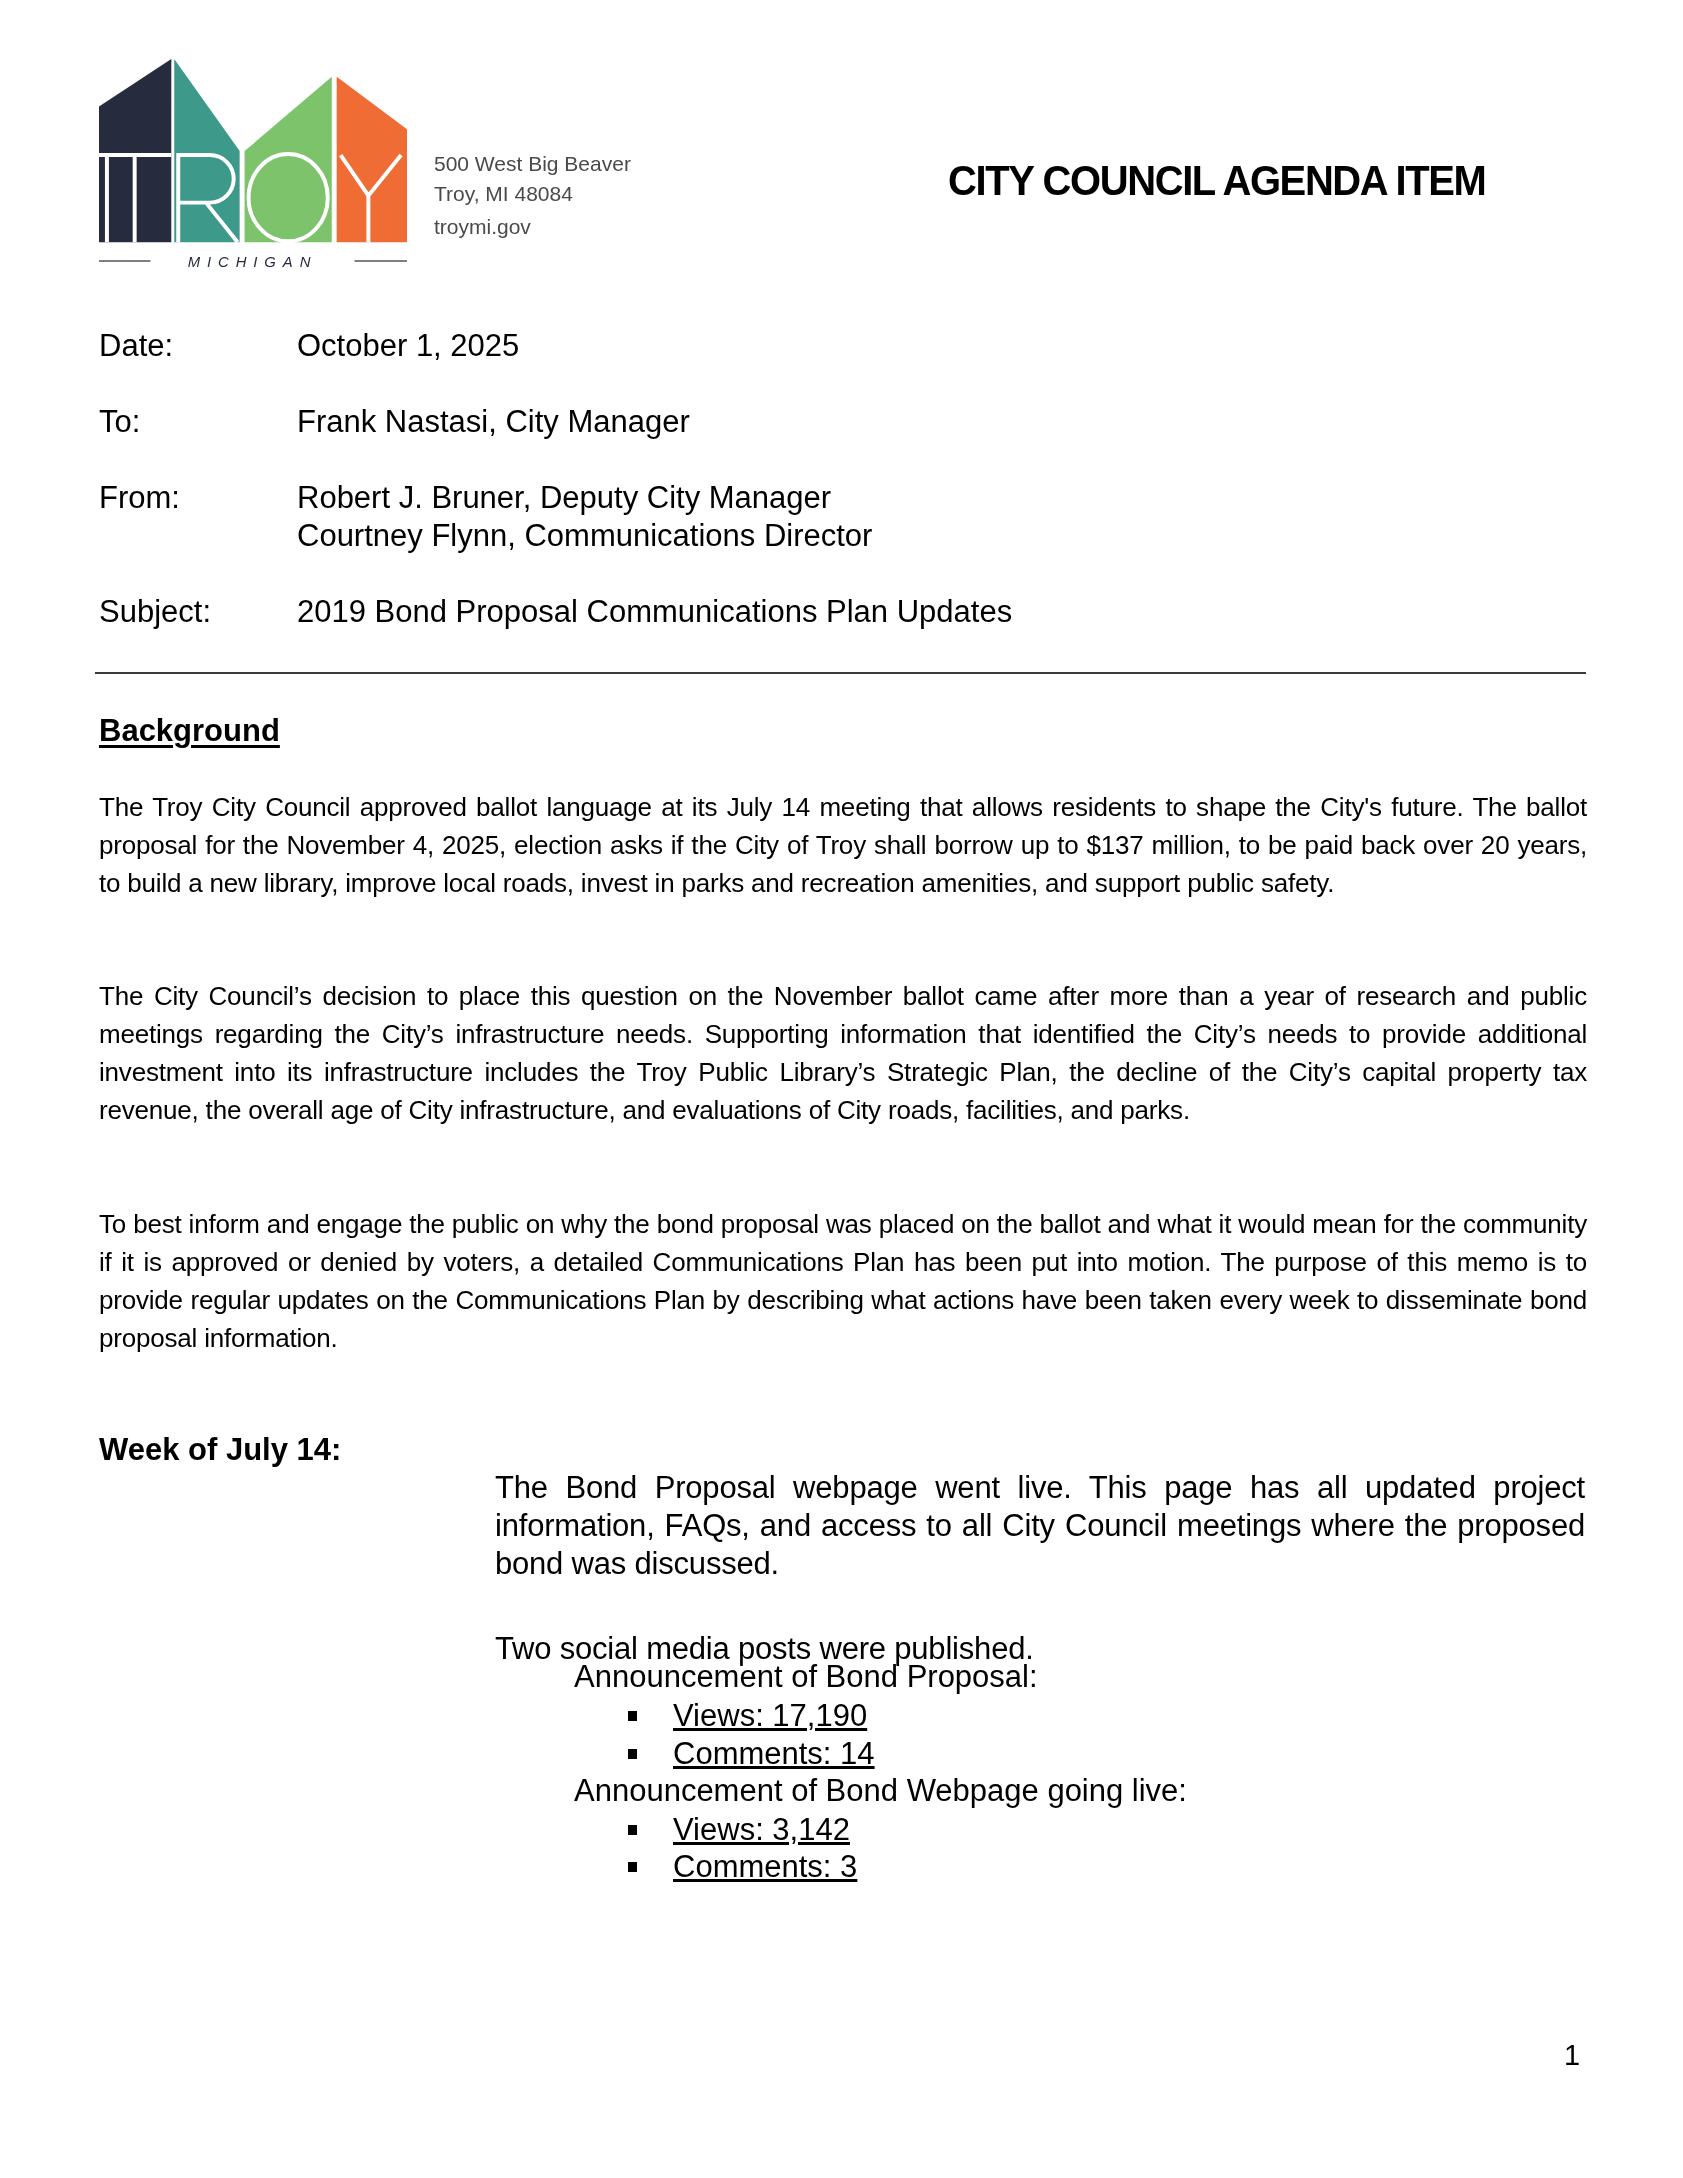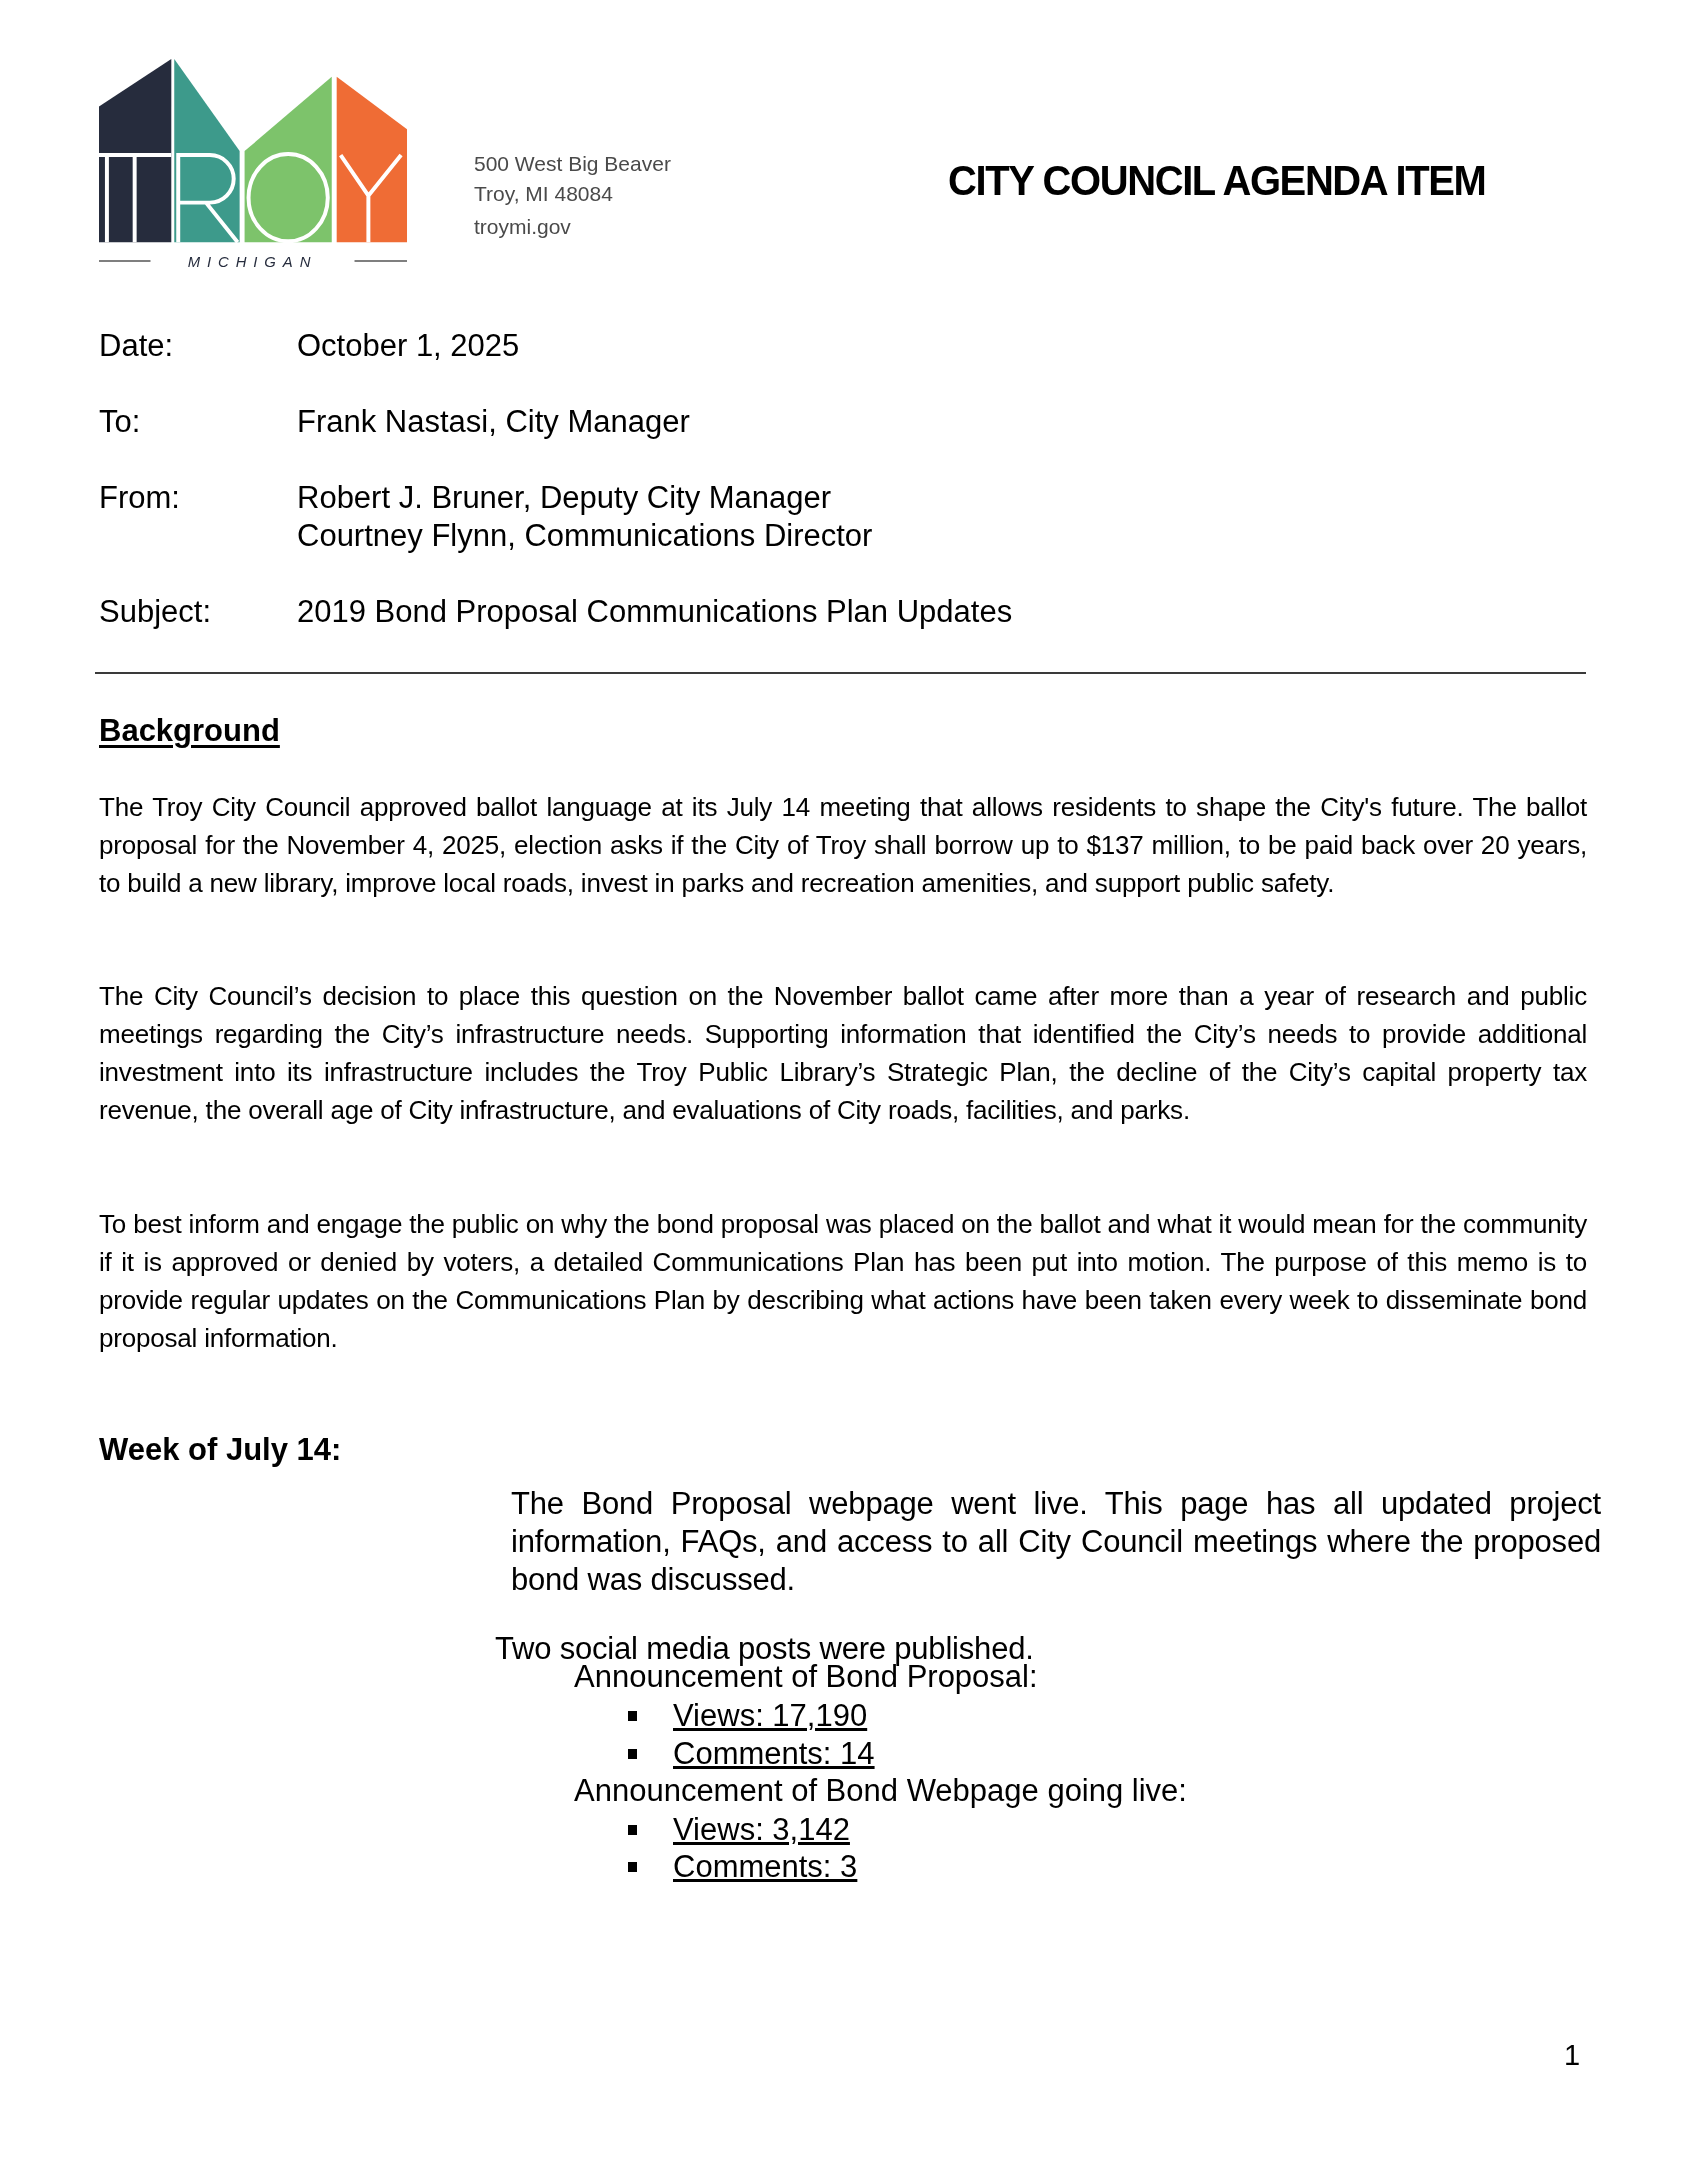--- a/index.html
+++ b/index.html
@@ -1,20 +1,20 @@
 <!DOCTYPE html>
 <html><head>
 <meta charset="utf-8">
 <style>
   html, body { margin: 0; padding: 0; background: #ffffff; }
   body { width: 1683px; height: 2178px; position: relative; overflow: hidden;
          font-family: "Liberation Sans", sans-serif; color: #000; }
   .abs { position: absolute; }
   .logo { left: 99px; top: 57px; width: 309px; height: 213px; font-style: italic; }
-  .addr { left: 434px; top: 149px; font-size: 21px; color: #4a4a4a; line-height: 30px; margin-left: 40px; }
+  .addr { left: 434px; top: 149px; font-size: 21px; color: #4a4a4a; line-height: 30px; }
   .addr div { white-space: nowrap; }
   .title { left: 948px; top: 156px; font-size: 43px; font-weight: bold; letter-spacing: -1.5px;
            transform: scaleX(0.93); transform-origin: left top; white-space: nowrap; }
   .hdr { left: 99px; font-size: 31px; line-height: 38px; }
   .hdr .lab { position: absolute; left: 0; white-space: nowrap; }
   .hdr .val { position: absolute; left: 198px; white-space: nowrap; text-align: center; }
   .rule { left: 95px; top: 672px; width: 1491px; height: 0; border-top: 2px solid #3a3a3a; }
   .h-bg { left: 99px; top: 713px; font-size: 31px; font-weight: bold; text-decoration: underline; text-decoration-thickness: 3px; text-underline-offset: 4px; }
   .para { left: 99px; width: 1488px; font-size: 26px; line-height: 38px; text-align: justify; letter-spacing: -0.2px; }
   .week { left: 99px; top: 1432px; font-size: 31px; font-weight: bold; }
@@ -84,21 +84,21 @@
 </div>
 
 <div class="abs rule"></div>
 
 <div class="abs h-bg">Background</div>
 <p class="abs para" style="top:788px; margin:0">The Troy City Council approved ballot language at its July 14 meeting that allows residents to shape the City's future. The ballot proposal for the November 4, 2025, election asks if the City of Troy shall borrow up to $137 million, to be paid back over 20 years, to build a new library, improve local roads, invest in parks and recreation amenities, and support public safety.</p>
 <p class="abs para" style="top:977px; margin:0">The City Council’s decision to place this question on the November ballot came after more than a year of research and public meetings regarding the City’s infrastructure needs. Supporting information that identified the City’s needs to provide additional investment into its infrastructure includes the Troy Public Library’s Strategic Plan, the decline of the City’s capital property tax revenue, the overall age of City infrastructure, and evaluations of City roads, facilities, and parks.</p>
 <p class="abs para" style="top:1205px; margin:0">To best inform and engage the public on why the bond proposal was placed on the ballot and what it would mean for the community if it is approved or denied by voters, a detailed Communications Plan has been put into motion. The purpose of this memo is to provide regular updates on the Communications Plan by describing what actions have been taken every week to disseminate bond proposal information.</p>
 
 <div class="abs week">Week of July 14:</div>
-<p class="abs ind" style="top:1469px; margin:16px">The Bond Proposal webpage went live. This page has all updated project information, FAQs, and access to all City Council meetings where the proposed bond was discussed.</p>
+<p class="abs ind" style="top:1469px; margin:0">The Bond Proposal webpage went live. This page has all updated project information, FAQs, and access to all City Council meetings where the proposed bond was discussed.</p>
 <div class="abs ind" style="top:1621px">Two social media posts were published.</div>
 
 <div class="abs sub" style="top:1658px">Announcement of Bond Proposal:</div>
 <div class="abs bul" style="top:1697px">
   <span class="sq"></span><span>Views: 17,190</span>
 </div>
 <div class="abs bul" style="top:1735px">
   <span class="sq"></span><span>Comments: 14</span>
 </div>
 

